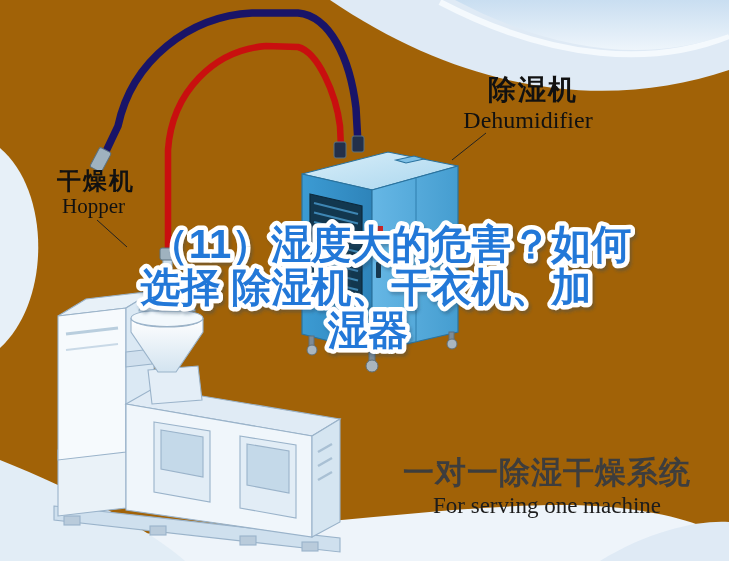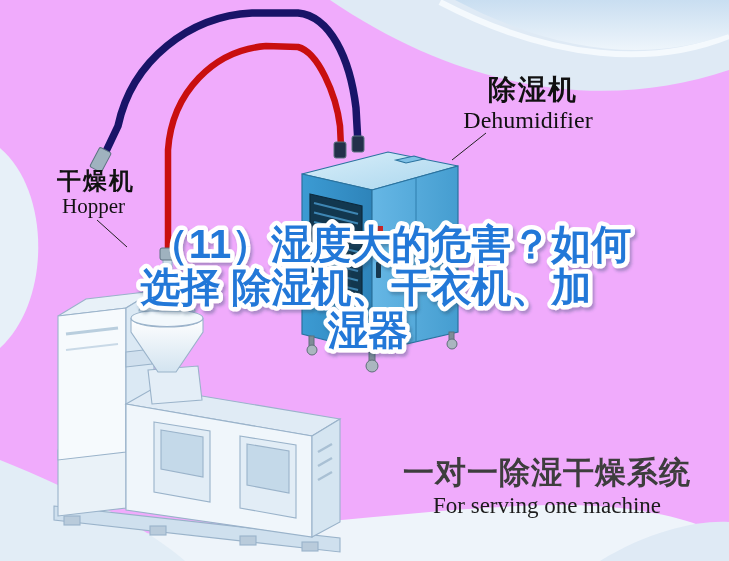--- a/index.html
+++ b/index.html
@@ -1,19 +1,19 @@
 <!DOCTYPE html>
 <html><head>
 <meta charset="utf-8">
 <style>
   html,body{margin:0;padding:0;background:#fff;}
   .canvas{
     position:relative;
     width:729px;height:561px;
-    background:#f0abfc;
+    background:#a16207;
     overflow:hidden;
     font-family:"Liberation Sans", sans-serif;
   }
   svg{display:block;}
   text{user-select:none;}
   .zh-bold{font-family:"Liberation Sans", sans-serif;font-weight:bold;}
   .en-serif{font-family:"Liberation Serif", serif;}
 </style>
 </head>
 <body>

